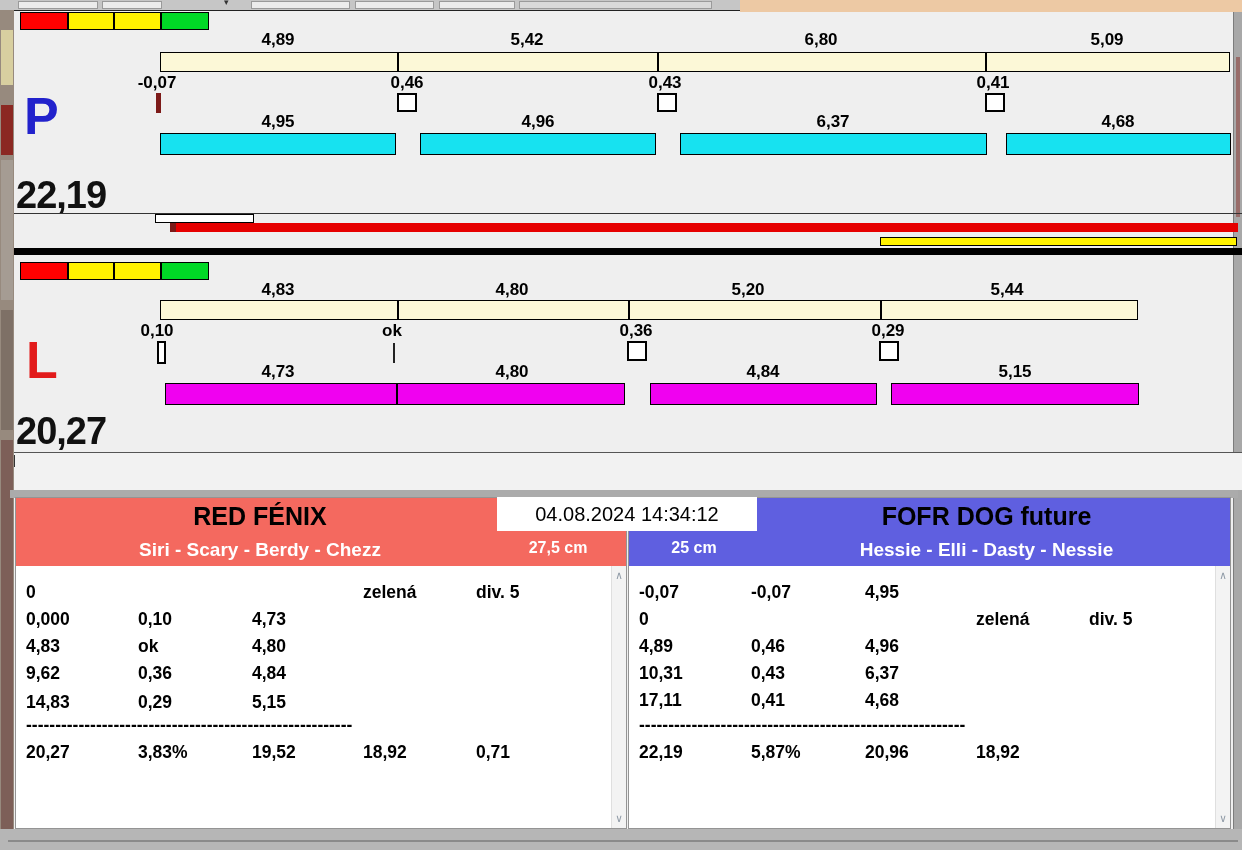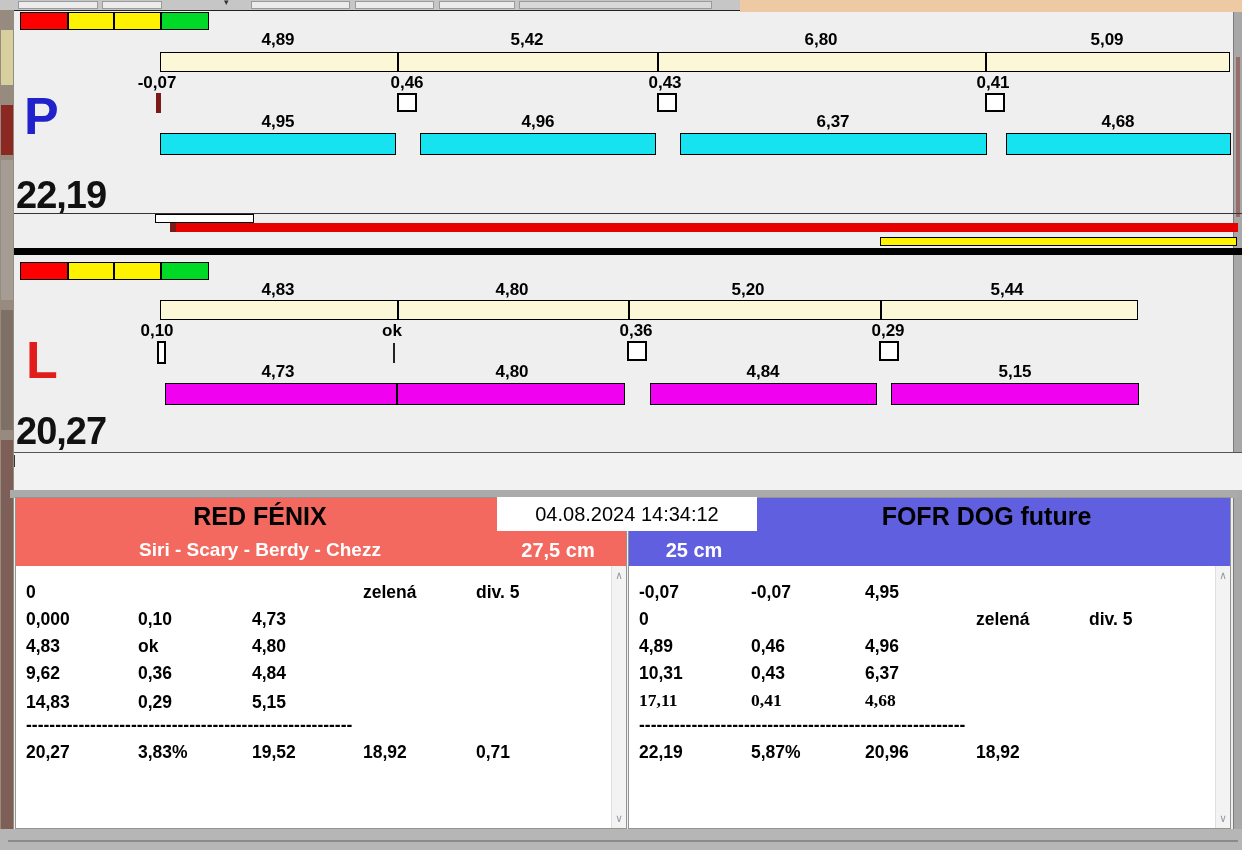--- a/index.html
+++ b/index.html
@@ -19,21 +19,21 @@
   .tl-red{width:48px;background:#FF0000;}
   .tl-yel{width:46px;background:#FFF200;}
   .tl-yel2{width:47px;background:#FFF200;}
   .tl-grn{width:48px;background:#00D926;}
   .lane-letter{position:absolute;font-size:52px;font-weight:bold;line-height:1;}
   .lane-total{position:absolute;font-size:38px;font-weight:bold;color:#111;letter-spacing:-1px;line-height:1;}
   .panel{position:absolute;top:497px;height:332px;background:#FFF;border:1px solid #949494;box-sizing:border-box;}
   .panel-header{position:absolute;top:0;left:0;right:0;height:68px;}
   .team{position:absolute;font-size:25px;font-weight:bold;color:#000;text-align:center;white-space:nowrap;}
   .dogs{position:absolute;font-size:19px;font-weight:bold;color:#FFF;text-align:center;white-space:nowrap;}
-  .jumph{position:absolute;font-size:20px;font-weight:bold;color:#FFF;text-align:center;white-space:nowrap;}
+  .jumph{position:absolute;font-size:16px;font-weight:bold;color:#FFF;text-align:center;white-space:nowrap;}
   .trow{position:absolute;left:0;right:18px;height:27px;}
   .tcell{position:absolute;top:3px;font-weight:bold;font-size:17.5px;color:#000;white-space:nowrap;}
   .c1{left:10px}.c2{left:122px}.c3{left:236px}.c4{left:347px}.c5{left:460px}
   .scrollbar{position:absolute;top:68px;right:0;bottom:0;width:15px;background:#F3F3F3;
              border-left:1px solid #DFDFDF;box-sizing:border-box;}
   .scroll-arrow{position:absolute;left:0;width:100%;text-align:center;color:#8F9AA6;
                 font-size:11px;font-family:"DejaVu Sans Mono",monospace;line-height:11px;}
   .datetime{position:absolute;left:497px;top:497px;width:260px;height:34px;background:#FFF;
             font-size:20px;color:#000;text-align:center;line-height:34px;z-index:6;white-space:nowrap;}
   .hline{position:absolute;height:1px;background:#444;}
@@ -225,20 +225,21 @@
     <div class="scrollbar">
       <span class="scroll-arrow" style="top:4px;">∧</span>
       <span class="scroll-arrow" style="bottom:4px;">∨</span>
     </div>
   </div>
 
   <div class="panel" style="left:628px;width:603px;">
     <div class="panel-header" style="background:#5F5FE0;">
       <span class="jumph" style="left:0;top:41px;width:130px;">25 cm</span>
       <span class="team" style="left:125px;top:4px;width:465px;">FOFR DOG future</span>
+      <span class="dogs" style="left:125px;top:41px;width:465px;">Hessie - Elli - Dasty - Nessie</span>
     </div>
 
     <div class="trow" style="top:81px;">
       <span class="tcell c1">-0,07</span>
       <span class="tcell c2">-0,07</span>
       <span class="tcell c3">4,95</span>
       <span class="tcell c4"></span>
       <span class="tcell c5"></span>
     </div>
     <div class="trow" style="top:108px;">
@@ -255,21 +256,21 @@
       <span class="tcell c4"></span>
       <span class="tcell c5"></span>
     </div>
     <div class="trow" style="top:162px;">
       <span class="tcell c1">10,31</span>
       <span class="tcell c2">0,43</span>
       <span class="tcell c3">6,37</span>
       <span class="tcell c4"></span>
       <span class="tcell c5"></span>
     </div>
-    <div class="trow" style="top:189px;font-family:Liberation Serif, serif;">
+    <div class="trow" style="top:189px;">
       <span class="tcell c1">17,11</span>
       <span class="tcell c2">0,41</span>
       <span class="tcell c3">4,68</span>
       <span class="tcell c4"></span>
       <span class="tcell c5"></span>
     </div>
     <div class="trow" style="top:214px;">
       <span class="tcell c1">--------------------------------------------------------</span>
     </div>
     <div class="trow" style="top:241px;">

